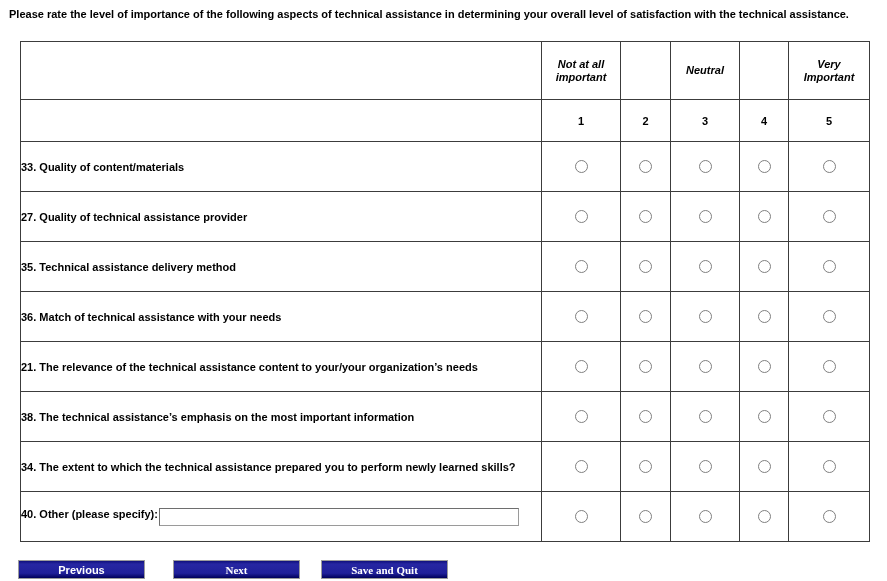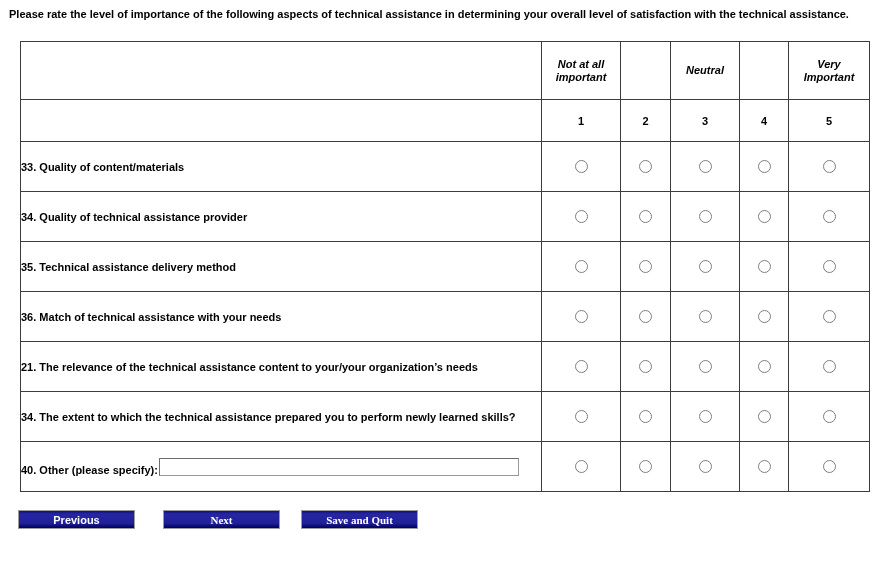--- a/index.html
+++ b/index.html
@@ -57,42 +57,42 @@
   .radio {
     display: inline-block;
     width: 13px; height: 13px;
     border: 1px solid #7f7f7f;
     border-radius: 50%;
     background: #ffffff;
     vertical-align: middle;
     cursor: pointer;
   }
 
-  .other-wrap { display: flex; align-items: flex-end; }
+  .other-wrap { display: flex; align-items: flex-start; }
   .other-input {
     width: 360px;
     height: 18px;
     margin-left: 1px;
     border: 1px solid #9a9a9a;
     border-top-color: #6e6e6e;
     border-left-color: #6e6e6e;
     font-family: "Liberation Sans", sans-serif;
     font-size: 11px;
     padding: 1px 3px;
     background: #ffffff;
   }
 
   .btnrow {
     margin-top: 18px;
     margin-left: 10px;
     display: flex;
     align-items: center;
   }
   .btn {
-    width: 117px;
+    width: 127px;
     height: 19px;
     border: 1px solid #9c9c9c;
     background: linear-gradient(180deg, #0f0f7c 0%, #2626a2 18%, #20209a 72%, #00005a 100%);
     color: #ffffff;
     font-family: "Liberation Sans", sans-serif;
     font-size: 11px;
     font-weight: bold;
     text-align: center;
     line-height: 16px;
     cursor: pointer;
@@ -140,21 +140,21 @@
     <tr class="qrow">
       <td class="q">33. Quality of content/materials</td>
       <td class="rc"><span class="radio"></span></td>
       <td class="rc"><span class="radio"></span></td>
       <td class="rc"><span class="radio"></span></td>
       <td class="rc"><span class="radio"></span></td>
       <td class="rc"><span class="radio"></span></td>
     </tr>
 
     <tr class="qrow">
-      <td class="q">34. Quality of technical assistance provider</td>
+      <td class="q">27. Quality of technical assistance provider</td>
       <td class="rc"><span class="radio"></span></td>
       <td class="rc"><span class="radio"></span></td>
       <td class="rc"><span class="radio"></span></td>
       <td class="rc"><span class="radio"></span></td>
       <td class="rc"><span class="radio"></span></td>
     </tr>
 
     <tr class="qrow">
       <td class="q">35. Technical assistance delivery method</td>
       <td class="rc"><span class="radio"></span></td>
@@ -175,20 +175,28 @@
 
     <tr class="qrow">
       <td class="q">21. The relevance of the technical assistance content to your/your organization’s needs</td>
       <td class="rc"><span class="radio"></span></td>
       <td class="rc"><span class="radio"></span></td>
       <td class="rc"><span class="radio"></span></td>
       <td class="rc"><span class="radio"></span></td>
       <td class="rc"><span class="radio"></span></td>
     </tr>
 
+    <tr class="qrow">
+      <td class="q">38. The technical assistance’s emphasis on the most important information</td>
+      <td class="rc"><span class="radio"></span></td>
+      <td class="rc"><span class="radio"></span></td>
+      <td class="rc"><span class="radio"></span></td>
+      <td class="rc"><span class="radio"></span></td>
+      <td class="rc"><span class="radio"></span></td>
+    </tr>
 
     <tr class="qrow">
       <td class="q">34. The extent to which the technical assistance prepared you to perform newly learned skills?</td>
       <td class="rc"><span class="radio"></span></td>
       <td class="rc"><span class="radio"></span></td>
       <td class="rc"><span class="radio"></span></td>
       <td class="rc"><span class="radio"></span></td>
       <td class="rc"><span class="radio"></span></td>
     </tr>
 

